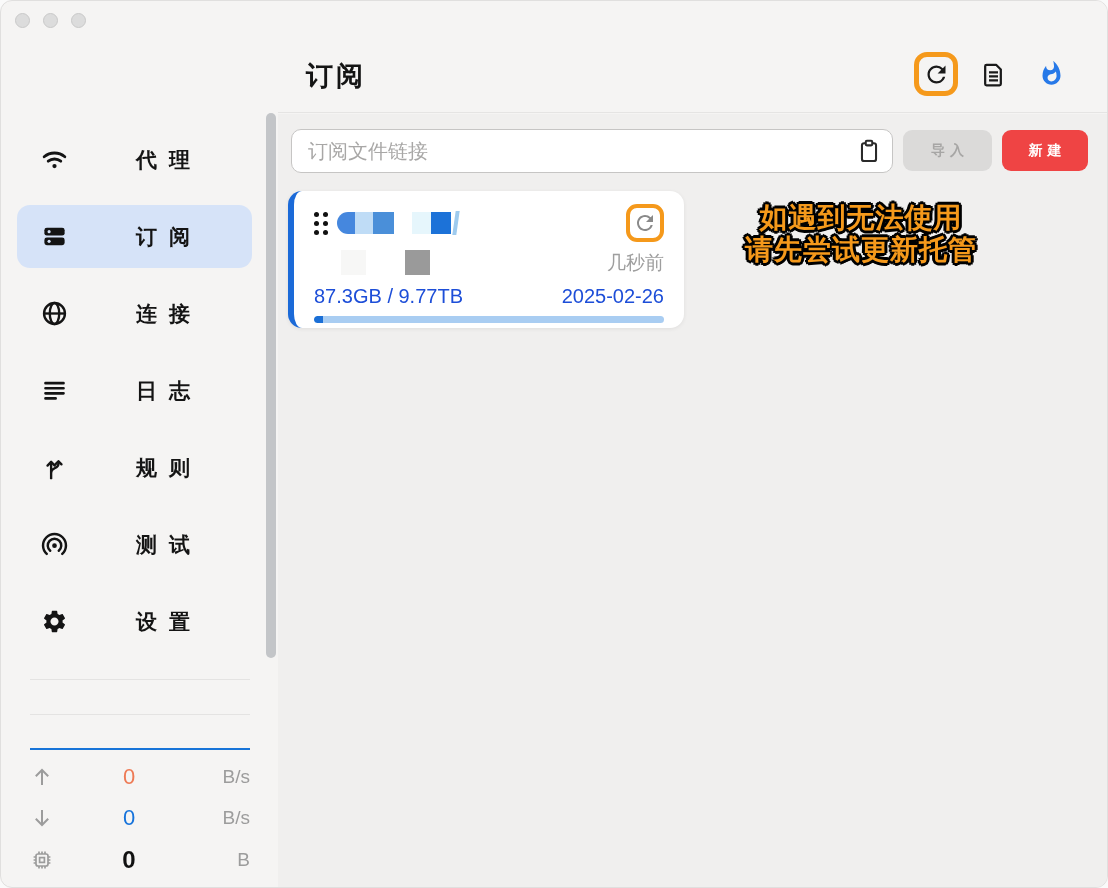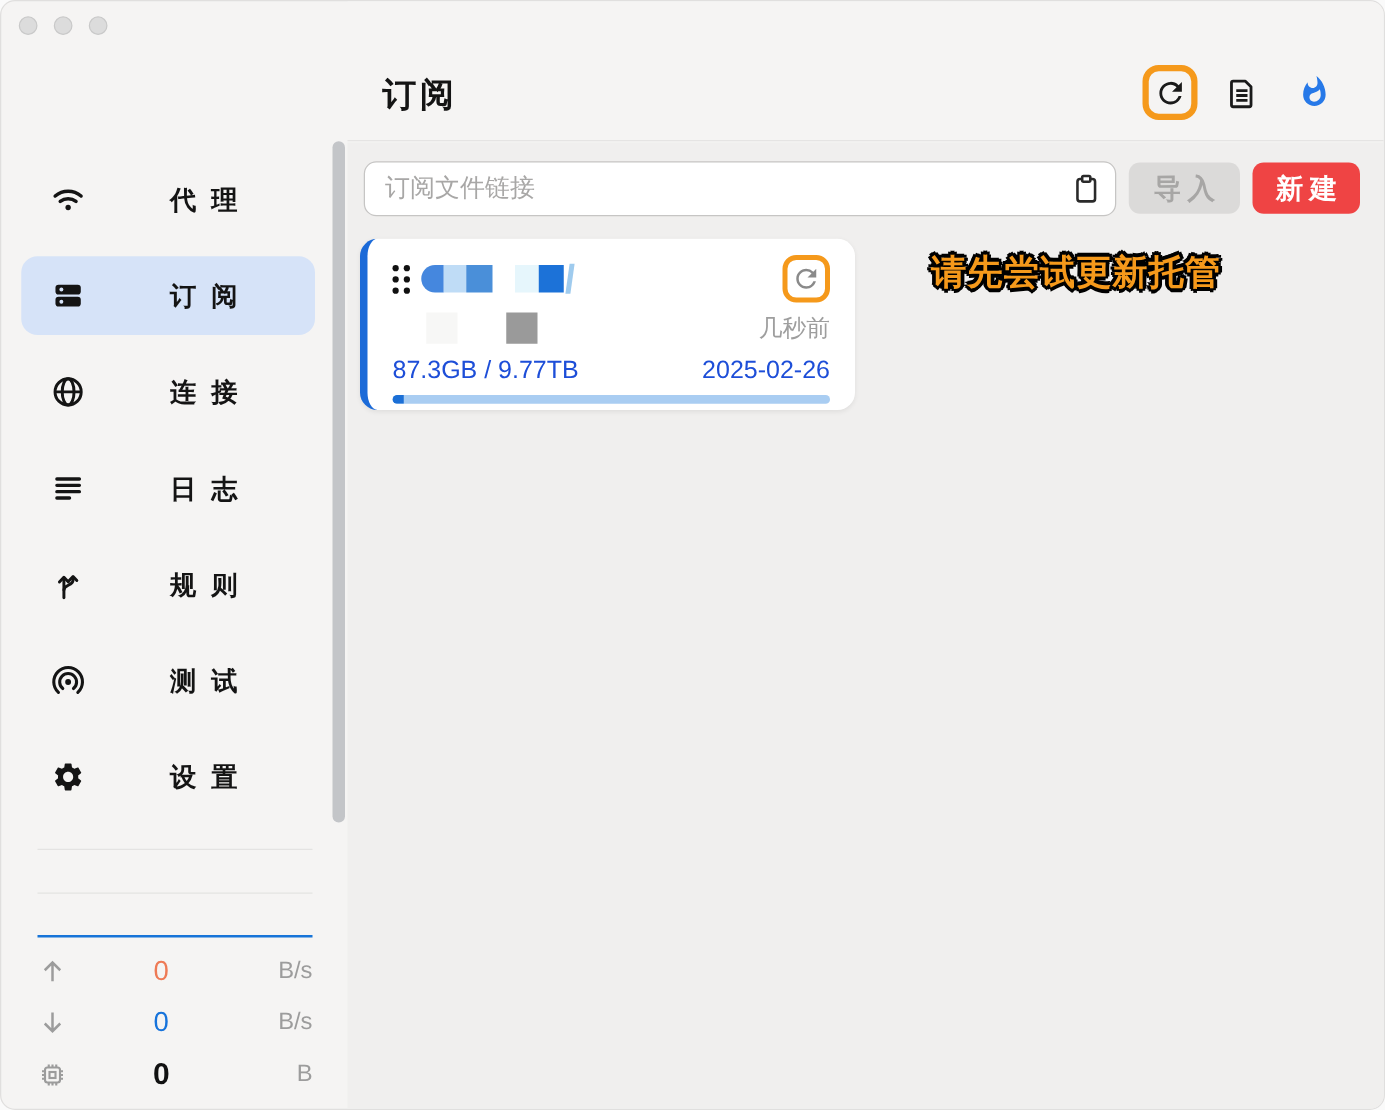--- a/index.html
+++ b/index.html
@@ -56,21 +56,21 @@
 
   .content { position:absolute; top:113px; left:0; right:0; bottom:0; background:#f0efee; }
   .toolbar { position:absolute; left:13px; top:15px; right:19px; display:flex; gap:10px; }
   .url-wrap { position:relative; flex:1; }
   .url-input { width:100%; height:44px; border:1px solid #c6c5c4; border-radius:10px;
                background:#fff; padding:0 48px 0 16px; font-size:20px; color:#333;
                font-family:"Liberation Sans", sans-serif; outline:none; }
   .url-input::placeholder { color:#a8a7a6; }
   .clip-btn { position:absolute; right:10px; top:8px; width:28px; height:28px; color:#2a2a2a; }
   .clip-btn svg { width:26px; height:26px; }
-  .btn { height:41px; margin-top:1px; border:none; border-radius:9px; font-size:22px;
+  .btn { height:41px; margin-top:1px; border:none; border-radius:9px; font-size:14px;
          font-weight:bold; cursor:pointer; font-family:"Liberation Sans", sans-serif;
          letter-spacing:5px; padding-left:5px; }
   .btn-import { width:89px; background:#dbdad9; color:#a7a6a5; cursor:default; }
   .btn-new { width:86px; background:#ef4444; color:#fff;font-family:Liberation Mono, monospace; }
 
   
   .profile-card { position:absolute; left:10px; top:77px; width:396px; height:137px;
                   background:#fff; border-radius:14px; border-left:6px solid #1b6ad8;
                   box-shadow:0 1px 4px rgba(0,0,0,.07); padding:12px 20px 12px 20px; cursor:pointer; }
   .card-row1 { display:flex; align-items:center; height:40px; }
@@ -303,17 +303,18 @@
         <div class="card-row3">
           <span>87.3GB / 9.77TB</span>
           <span>2025-02-26</span>
         </div>
         <div class="progress">
           <div class="progress-fill" style="width:2.5%;"></div>
         </div>
       </div>
 
       <div class="annotation">
+        <div>如遇到无法使用</div>
         <div>请先尝试更新托管</div>
       </div>
     </section>
   </main>
 </div>
 
 </body></html>

